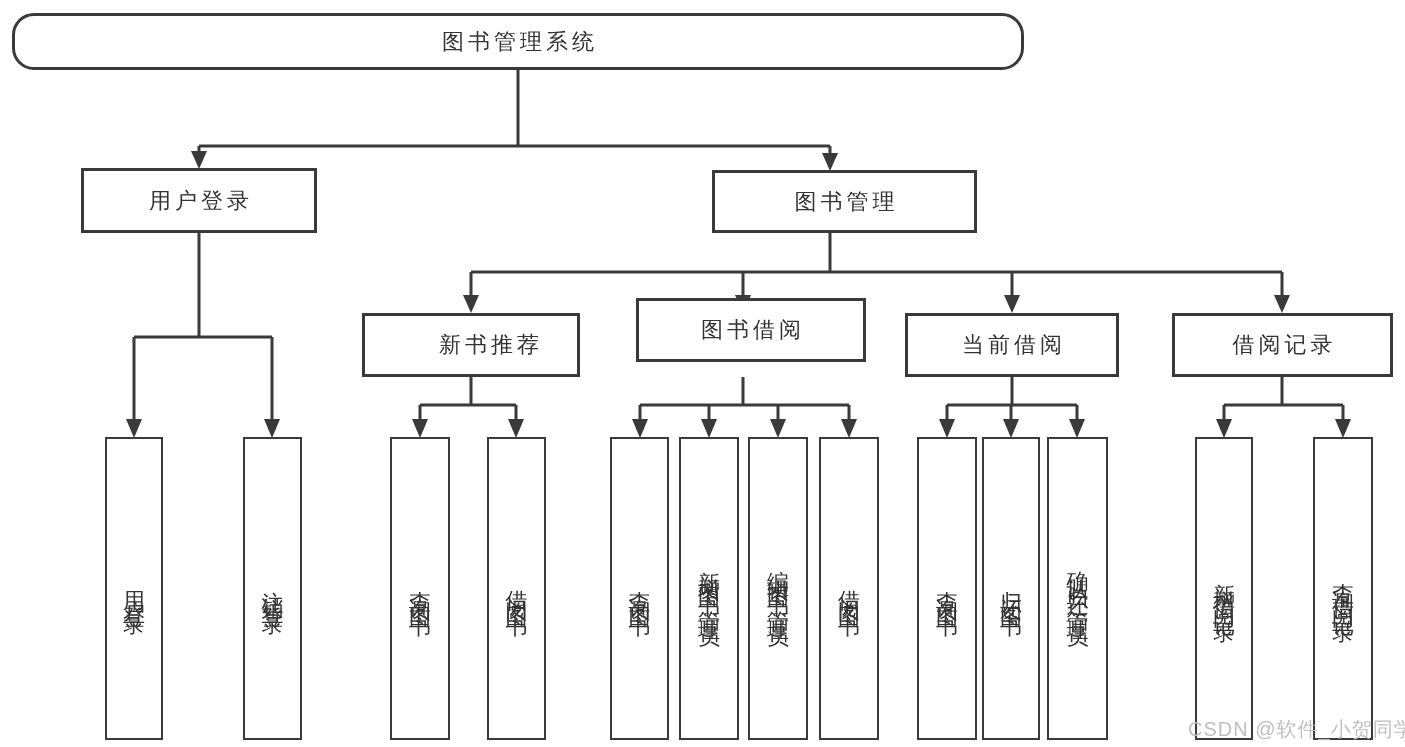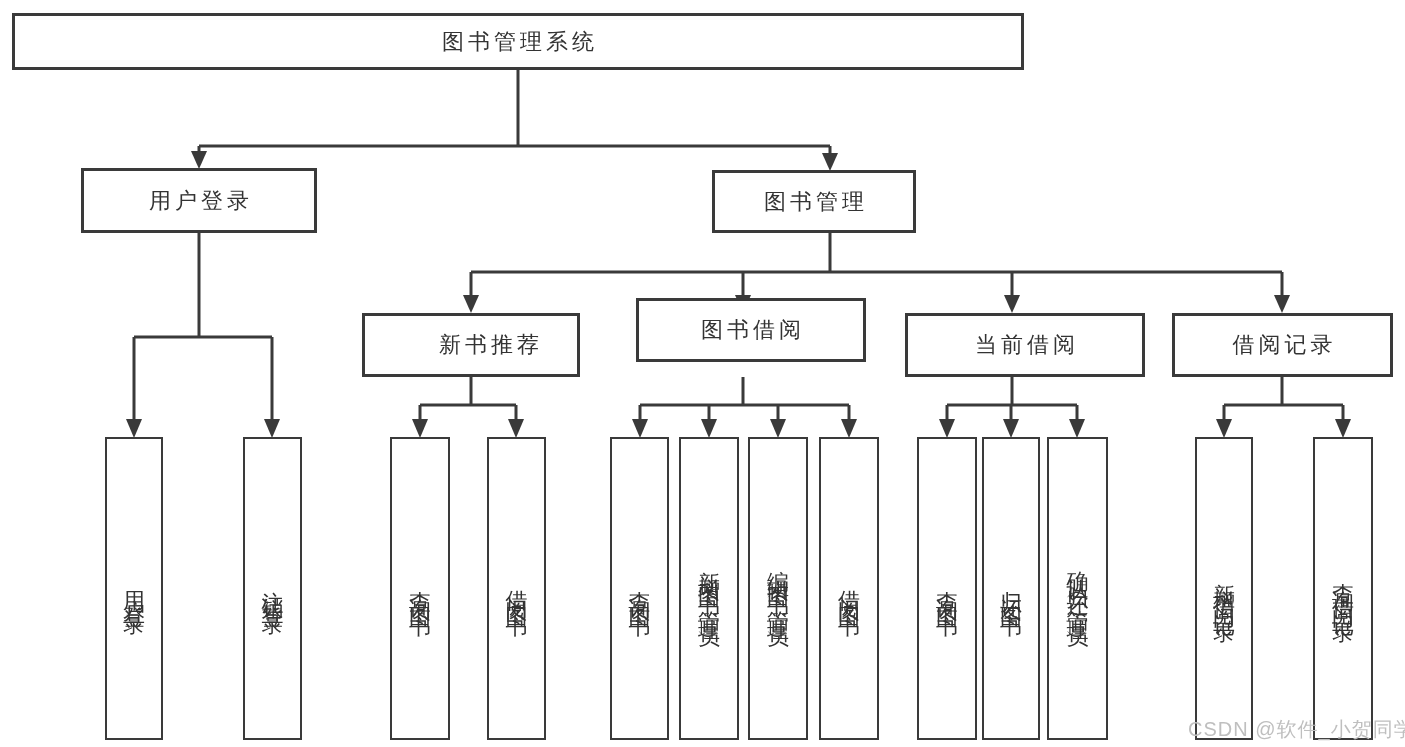--- a/index.html
+++ b/index.html
@@ -29,26 +29,26 @@
   .leaf{border-width:2px;top:437px;height:303px;}
   .leaf .vlabel{
     writing-mode:vertical-rl;
     text-orientation:mixed;
     font-size:22px;
     letter-spacing:8px;
     line-height:1.1;
     white-space:nowrap;
   }
   
-  #box-root{left:12px;top:13px;width:1012px;height:57px;}
+  #box-root{left:12px;top:13px;width:1012px;height:57px;border-radius:22px;}
   #box-user-login{left:81px;top:168px;width:236px;height:65px;}
-  #box-book-mgmt{left:712px;top:170px;width:204px;height:63px;}
+  #box-book-mgmt{left:712px;top:170px;width:265px;height:63px;}
   #box-new-rec{left:362px;top:313px;width:218px;height:64px;padding-left:36px;}
   #box-book-borrow{left:636px;top:298px;width:230px;height:64px;}
-  #box-current-borrow{left:905px;top:313px;width:240px;height:64px;}
+  #box-current-borrow{left:905px;top:313px;width:214px;height:64px;}
   #box-borrow-record{left:1172px;top:313px;width:221px;height:64px;}
   
   #leaf-a1{left:105px;width:58px;}
   #leaf-a2{left:243px;width:59px;}
   #leaf-b1{left:390px;width:60px;}
   #leaf-b2{left:487px;width:59px;}
   #leaf-c1{left:610px;width:59px;}
   #leaf-c2{left:679px;width:60px;}
   #leaf-c3{left:748px;width:60px;}
   #leaf-c4{left:819px;width:60px;}

